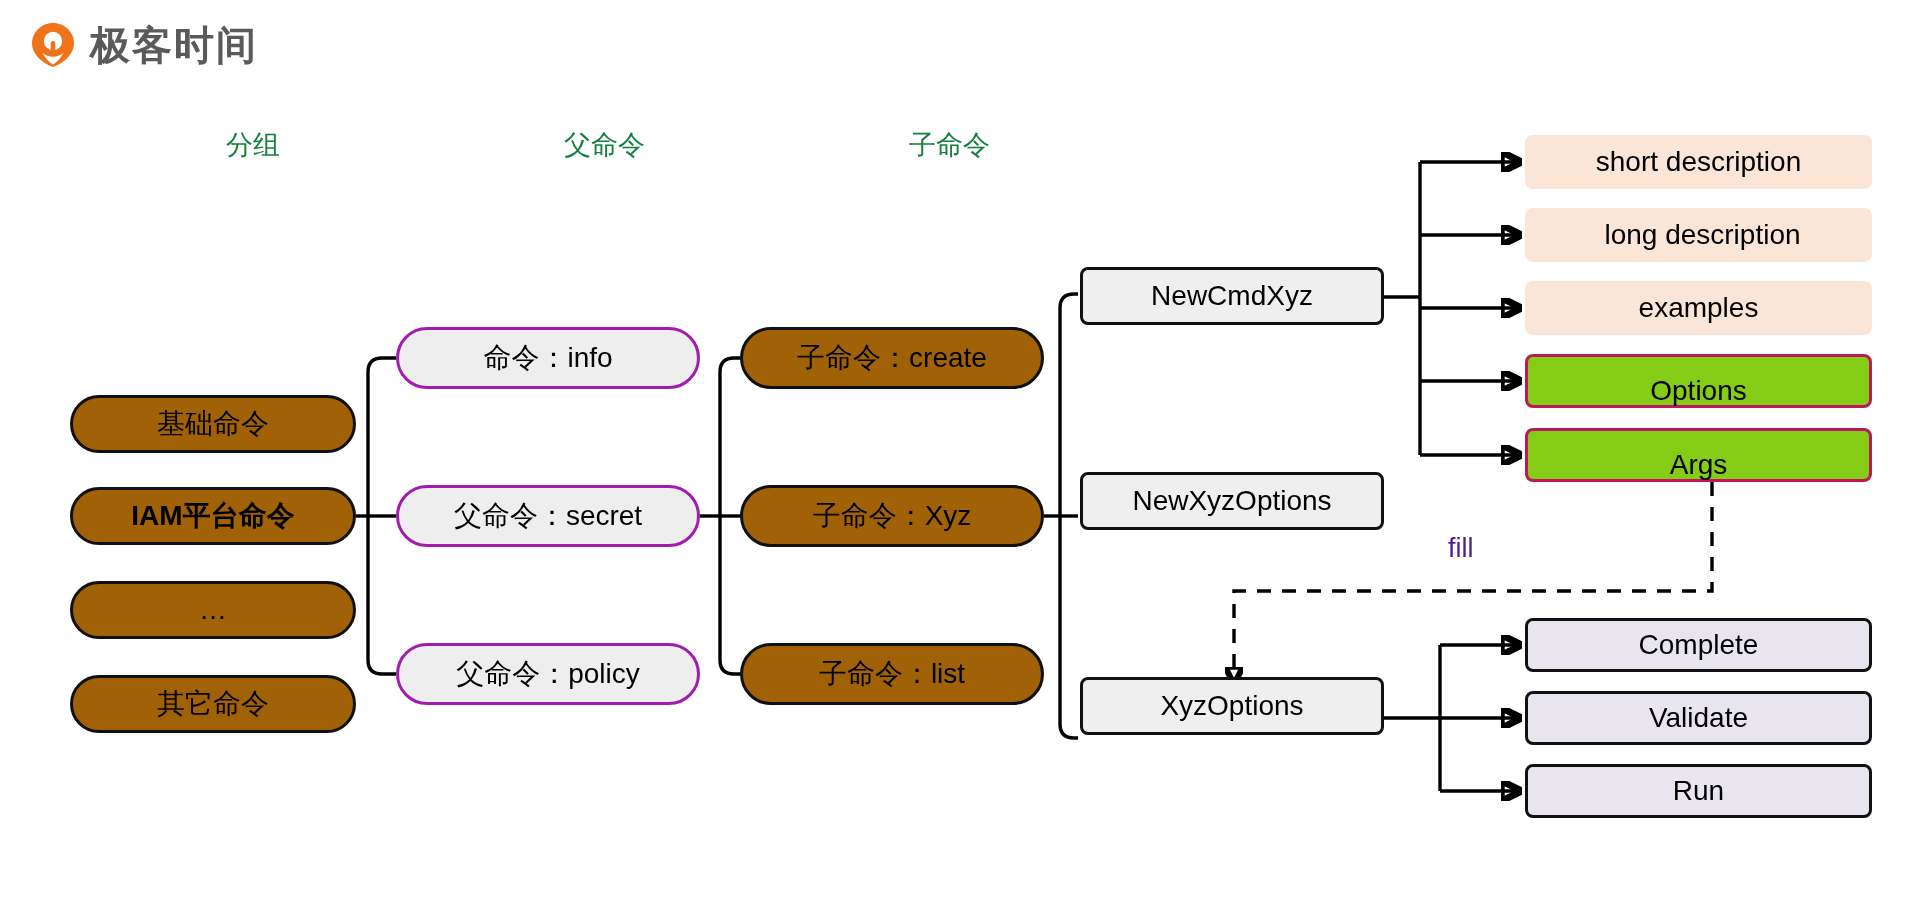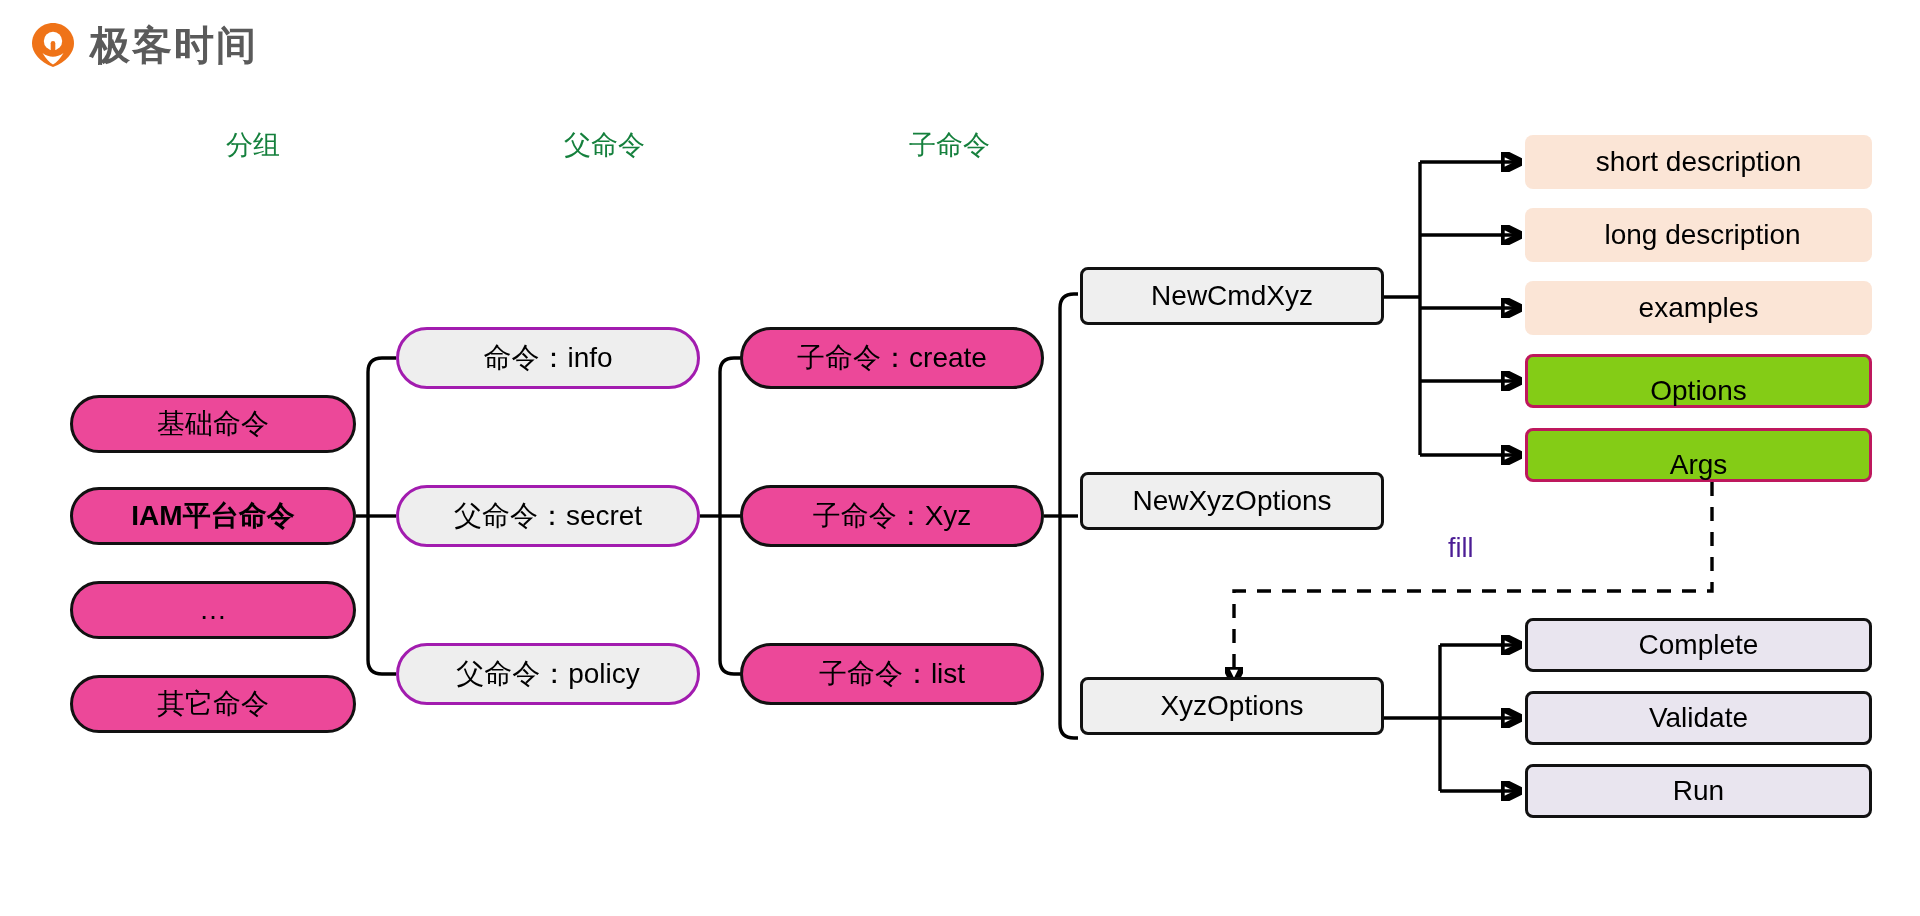--- a/index.html
+++ b/index.html
@@ -24,21 +24,21 @@
     position: absolute; font-size: 27px; color: #15803d;
     text-align: right; white-space: nowrap; line-height: 1;
   }
 
   
   .node {
     position: absolute; display: flex; align-items: center; justify-content: center;
     font-size: 28px; color: #000; white-space: nowrap; line-height: 1; border-radius: 8px;
   }
   .pill {
-    border: 3px solid #111; border-radius: 999px; background: #ec4899;
+    border: 3px solid #111; border-radius: 999px; background: #a16207;
   }
   .pill-gray {
     border: 3px solid #a21caf; border-radius: 999px; background: #eeeeee;
   }
   .rect-gray {
     border: 3px solid #111; background: #efefef;
   }
   .bar-peach { background: #fbe5d6; border: none; }
   .bar-green { background: #84cc16; border: 3px solid #be185d; align-items: flex-end; }
   .bar-purple { background: #e9e5ef; border: 3px solid #111; }

